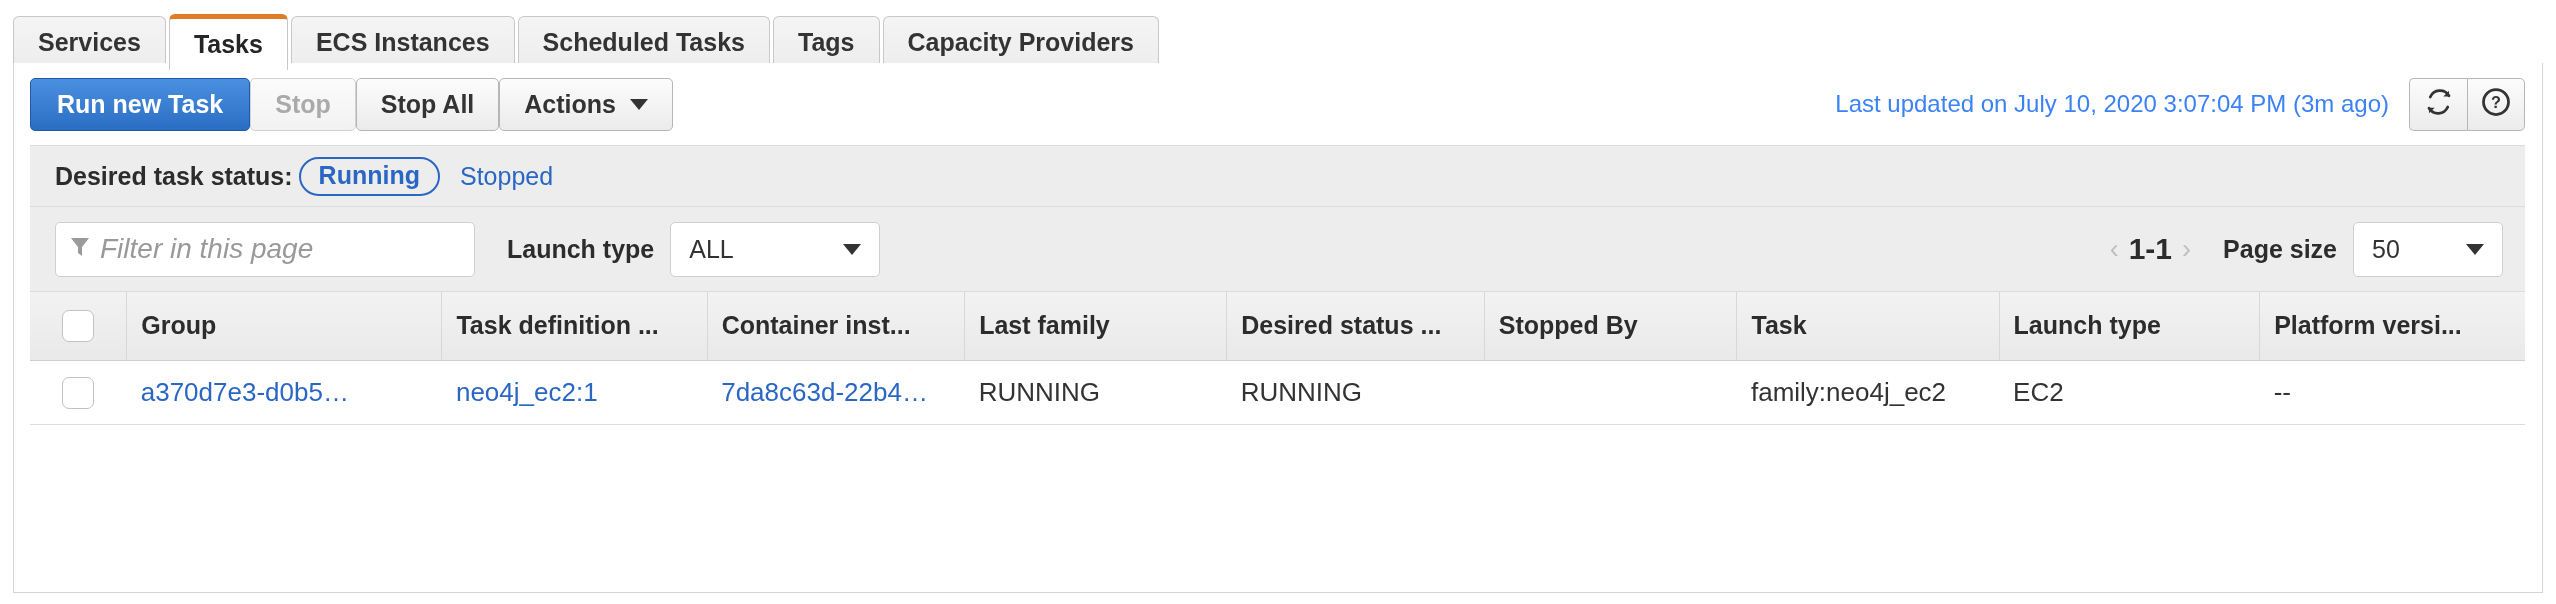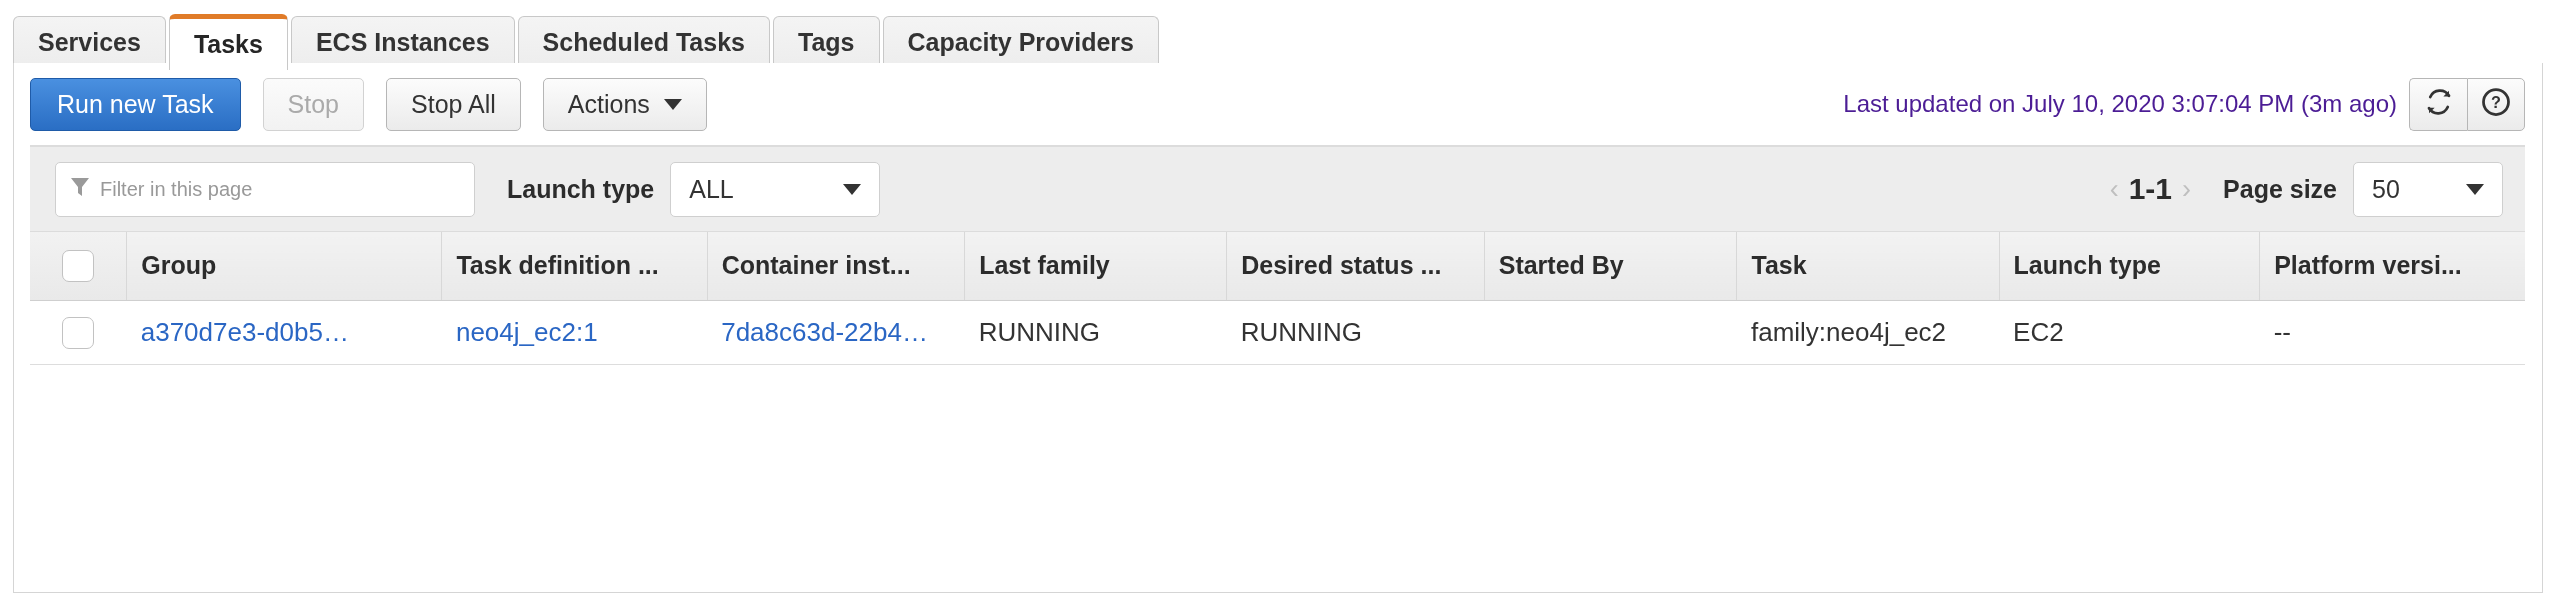--- a/index.html
+++ b/index.html
@@ -81,29 +81,28 @@
     padding: 0 17px 0 16px;
     box-sizing: border-box;
   }
   .btn {
     height: 53px;
     display: inline-flex;
     align-items: center;
     justify-content: center;
     padding: 0 24px;
     font-size: 25px;
-    font-weight: normal;
+    font-weight: bold;
     border-radius: 5px;
     border: 1px solid #b6b6b6;
     background: linear-gradient(to bottom, #fcfcfc 0%, #ebebeb 100%);
     color: #333333;
     box-sizing: border-box;
     white-space: nowrap;
     cursor: pointer;
-    margin-right: 22px;
   }
   .btn.primary {
     background: linear-gradient(to bottom, #4a90e0 0%, #2a6ec4 100%);
     border: 1px solid #1f5ba8;
     color: #ffffff;
     padding: 0 26px;
   }
   .btn.disabled {
     color: #aaaaaa;
     background: linear-gradient(to bottom, #fbfbfb 0%, #f2f2f2 100%);
@@ -114,23 +113,23 @@
     display: inline-block;
     width: 0; height: 0;
     border-left: 9px solid transparent;
     border-right: 9px solid transparent;
     border-top: 11px solid #333333;
     margin-left: 14px;
   }
   .spacer { flex: 1 1 auto; }
   .lastupdated {
     font-size: 24px;
-    color: #4c1d95;
-    white-space: nowrap;
-    margin-right: 12px;
+    color: #3b82f6;
+    white-space: nowrap;
+    margin-right: 20px;
   }
   .iconbtns { display: flex; }
   .iconbtn {
     width: 58px;
     height: 53px;
     display: flex;
     align-items: center;
     justify-content: center;
     border: 1px solid #b6b6b6;
     background: linear-gradient(to bottom, #fcfcfc 0%, #ebebeb 100%);
@@ -192,21 +191,22 @@
     background: #ffffff;
     border: 1px solid #cfcfcf;
     border-radius: 5px;
     display: flex;
     align-items: center;
     padding: 0 14px;
     box-sizing: border-box;
     cursor: text;
   }
   .filterph {
-    font-size: 20px;
+    font-size: 28px;
+    font-style: italic;
     color: #999999;
     margin-left: 10px;
   }
   .launchlabel {
     font-size: 25px;
     font-weight: bold;
     color: #2c2c2c;
     margin-left: 32px;
     margin-right: 16px;
     white-space: nowrap;
@@ -368,20 +368,25 @@
               <circle cx="12" cy="12" r="10" fill="none" stroke="#333333" stroke-width="2.2"></circle>
               <text x="12" y="17" font-size="13" font-weight="bold" text-anchor="middle" fill="#333333" font-family="Liberation Sans, sans-serif">?</text>
             </svg>
           </span>
         </div>
       </div>
     </div>
 
     <div class="greyband">
 
+      <div class="statusrow">
+        <span class="statuslabel">Desired task status:</span>
+        <span class="pill">Running</span>
+        <span class="plainlink">Stopped</span>
+      </div>
 
       <div class="filterrow">
         <div class="filterbox">
           <span>
             <svg width="20" height="22" viewBox="0 0 20 22">
               <polygon points="1,2 19,2 12,11 12,20 8,17 8,11" fill="#9a9a9a"></polygon>
             </svg>
           </span>
           <span class="filterph">Filter in this page</span>
         </div>
@@ -423,21 +428,21 @@
       <thead>
         <tr>
           <th class="cbcol">
             <span class="cellbox"></span>
           </th>
           <th>Group</th>
           <th>Task definition ...</th>
           <th>Container inst...</th>
           <th>Last family</th>
           <th>Desired status ...</th>
-          <th>Started By</th>
+          <th>Stopped By</th>
           <th>Task</th>
           <th>Launch type</th>
           <th>Platform versi...</th>
         </tr>
       </thead>
       <tbody>
         <tr>
           <td class="cbcol">
             <span class="cellbox"></span>
           </td>

